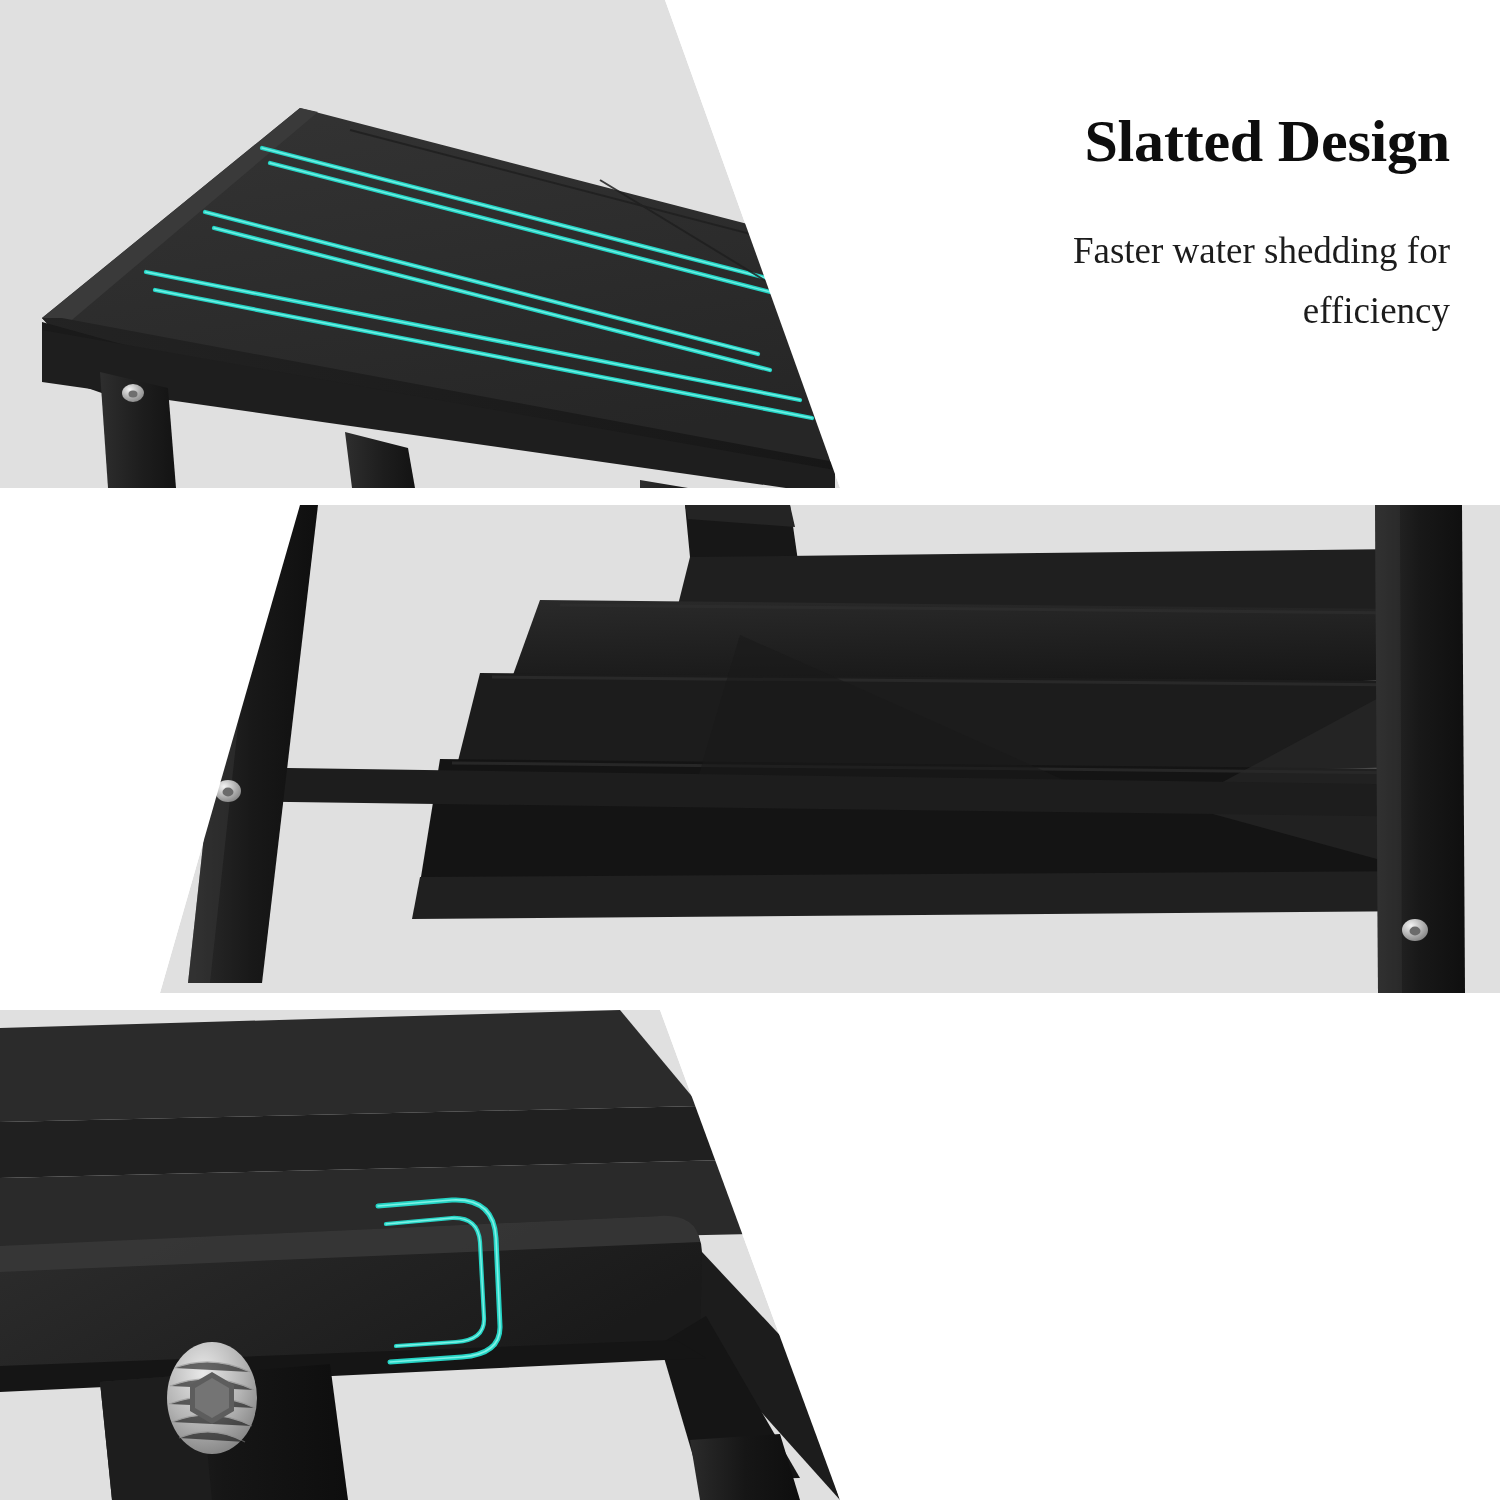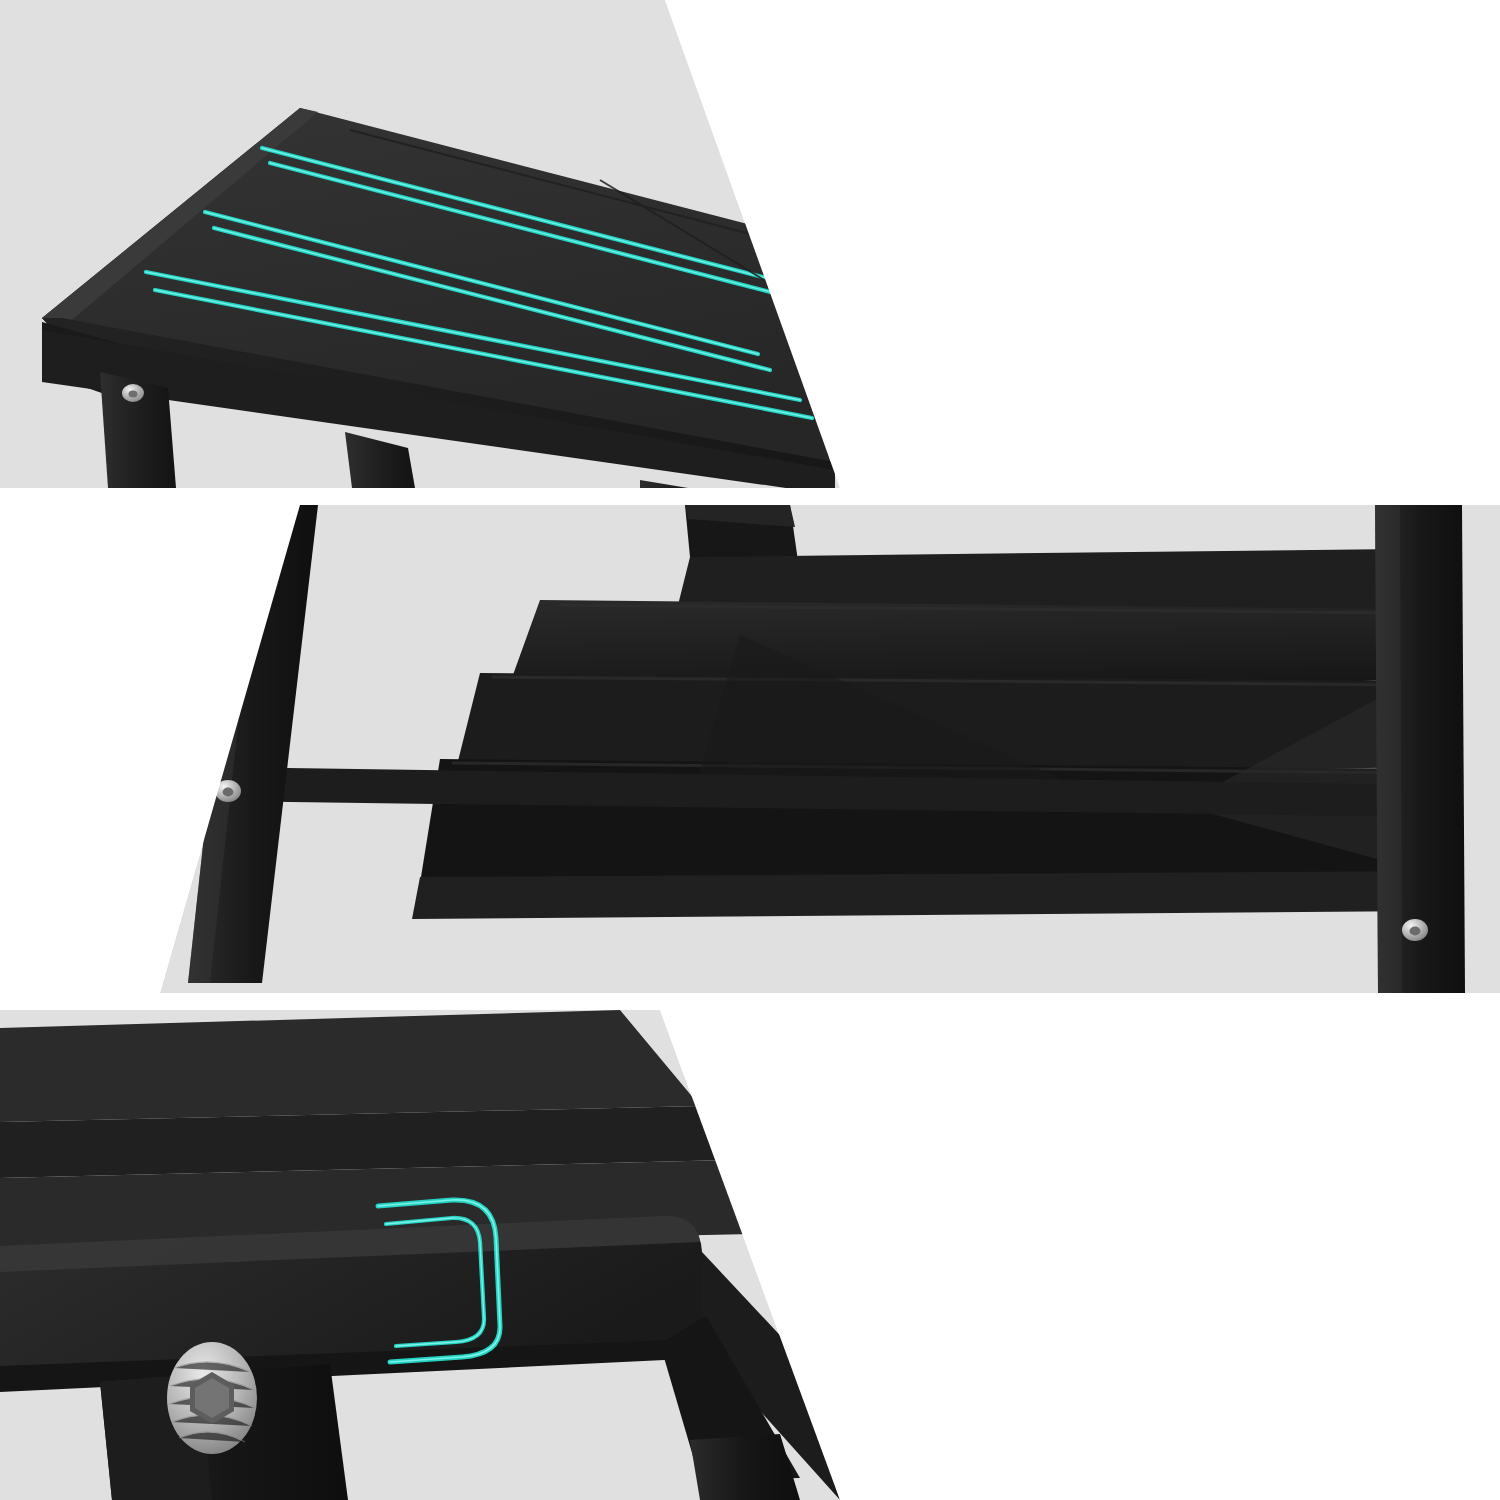--- a/index.html
+++ b/index.html
@@ -110,20 +110,24 @@
 
         <g stroke="#1f1f1f" stroke-width="2" opacity="0.85">
           <line x1="350" y1="130" x2="812" y2="250"></line>
           <line x1="600" y1="180" x2="830" y2="320"></line>
         </g>
 
         <polygon points="665,0 1500,0 1500,488 840,488" fill="#ffffff"></polygon>
       </svg>
     </div>
 
+    <div class="txt ta-right" id="t1">
+      <div class="headline">Slatted Design</div>
+      <div class="sub">Faster water shedding for efficiency</div>
+    </div>
   </div>
 
   <div class="panel" id="p2" style="left:0;top:505px;width:1500px;height:488px;">
 
     <div class="photo">
       <svg width="1500" height="488" viewBox="0 0 1500 488" shape-rendering="geometricPrecision">
         <defs>
           <linearGradient id="legG2" x1="0" y1="0" x2="1" y2="0">
             <stop offset="0" stop-color="#2c2c2c"></stop>
             <stop offset="0.5" stop-color="#181818"></stop>

